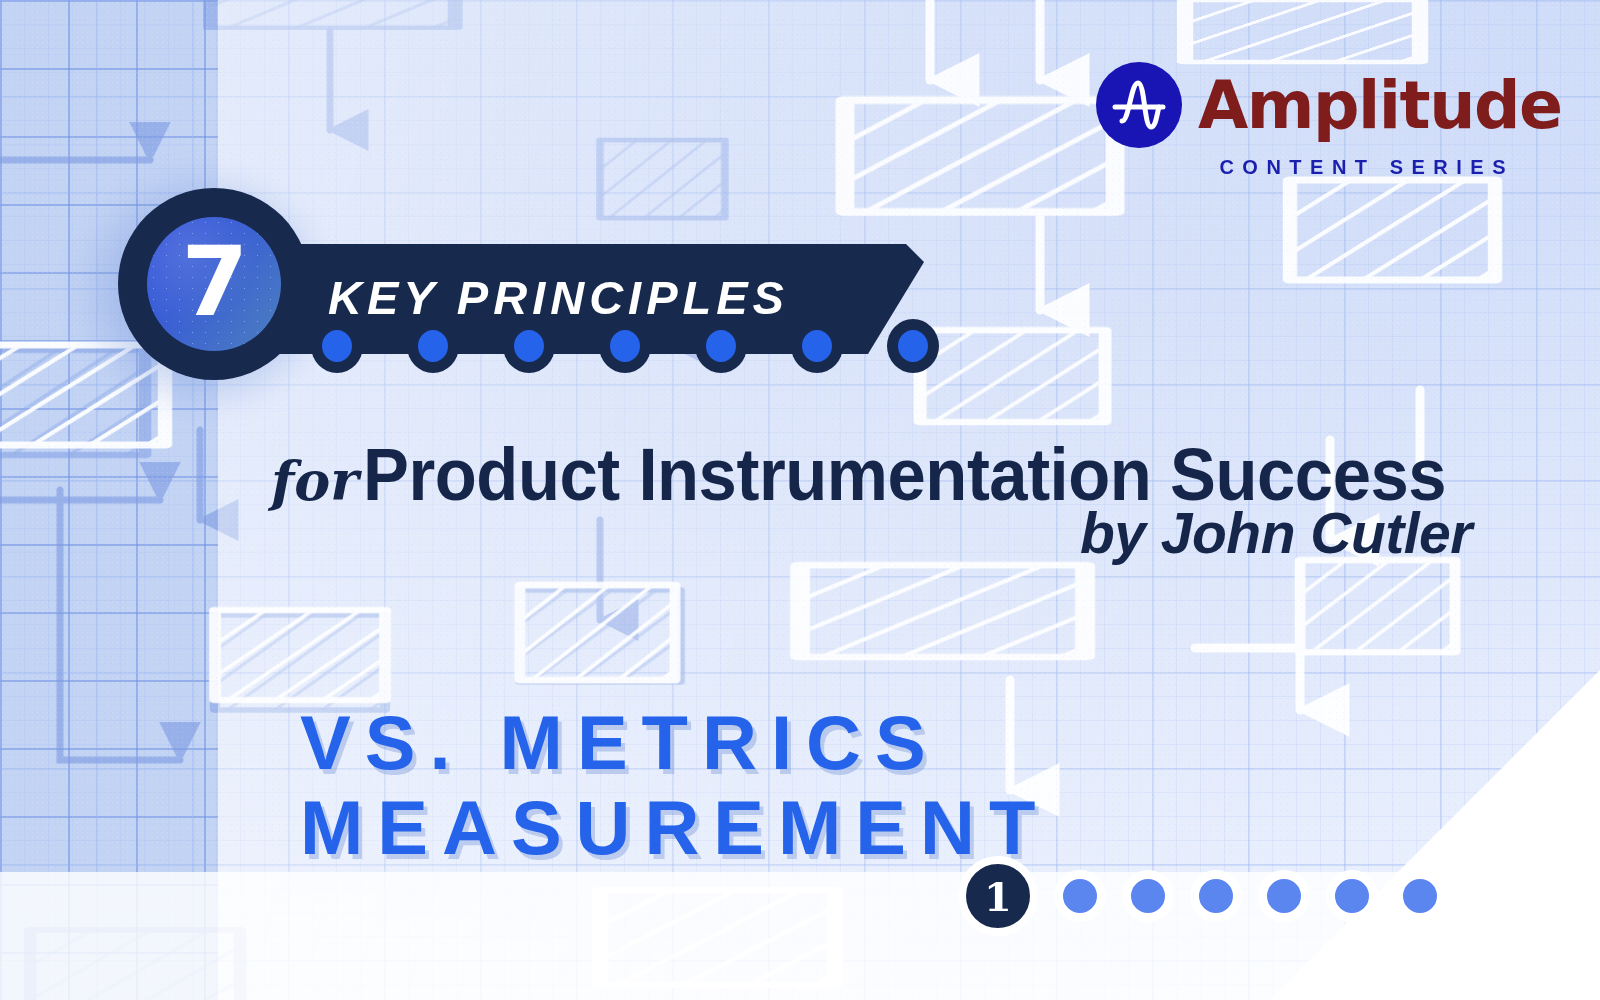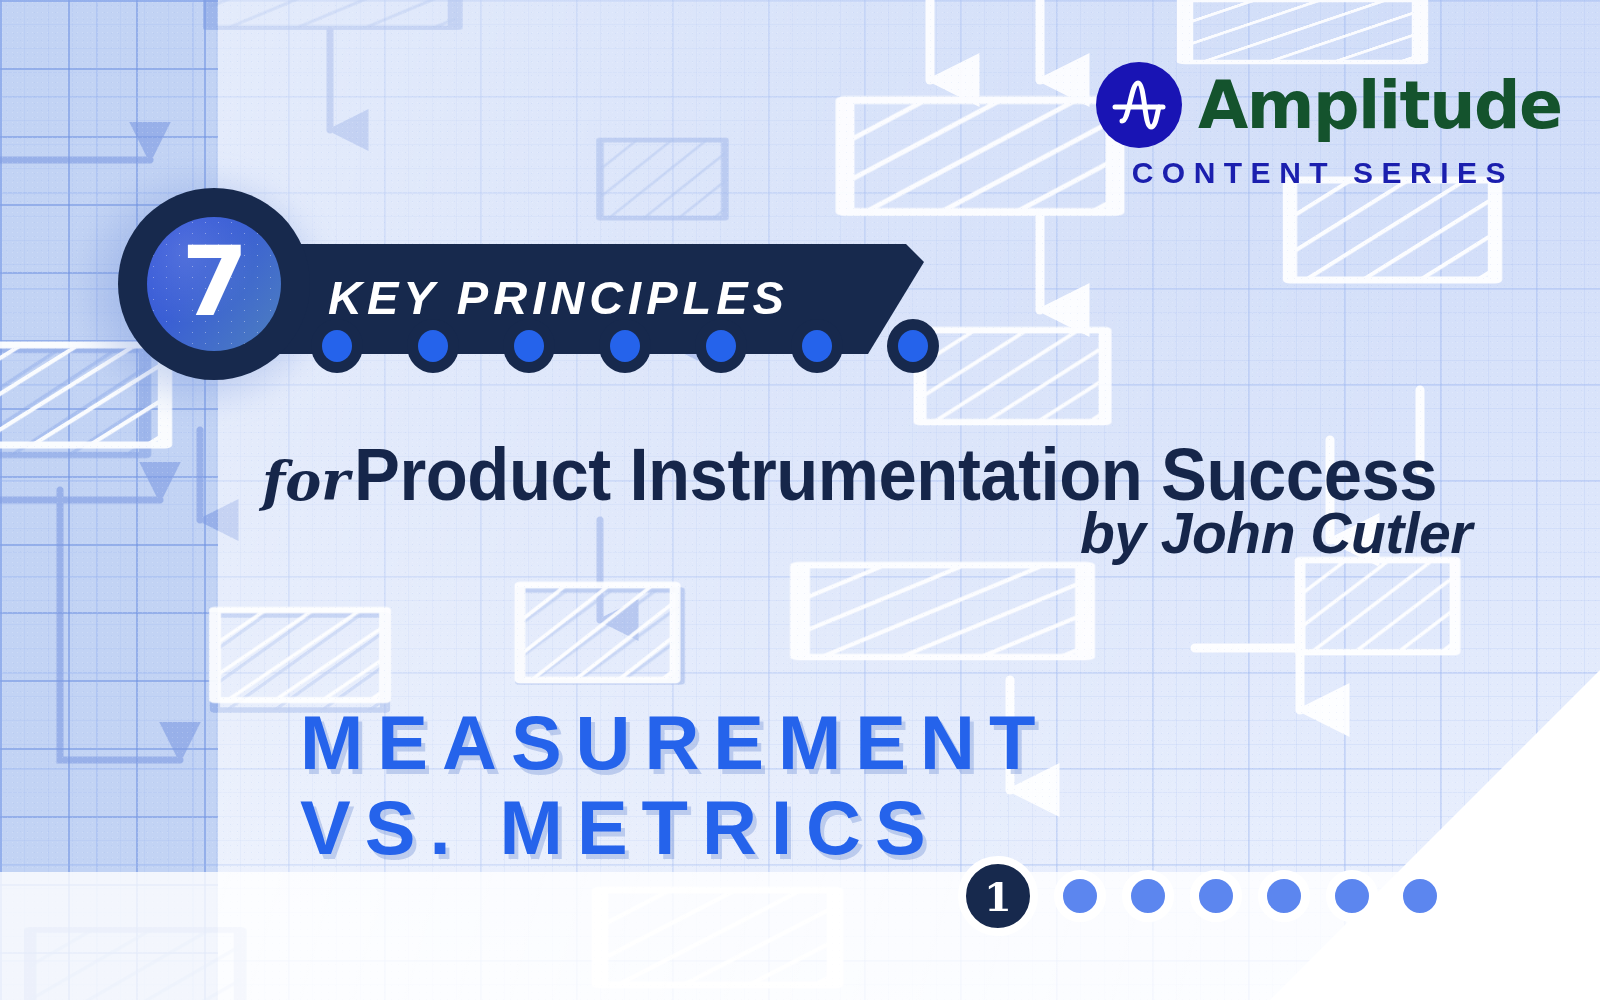--- a/index.html
+++ b/index.html
@@ -114,31 +114,31 @@
 
   
   .logo{position:absolute;left:1096px;top:62px;width:420px;}
   .logo-row{display:flex;align-items:center;gap:16px;}
   .logo-mark{
     width:86px;height:86px;border-radius:50%;background:#1914b4;
     display:flex;align-items:center;justify-content:center;flex:none;
   }
   .logo-word{
     font-family:"DejaVu Sans",sans-serif;font-weight:700;font-size:65px;
-    color:#14532d;letter-spacing:-1.5px;line-height:1;
+    color:#7f1d1d;letter-spacing:-1.5px;line-height:1;
   }
   .logo-sub{
     text-align:right;margin-top:8px;padding-right:2px;
-    font-family:"Liberation Sans",sans-serif;font-weight:700;font-size:30px;
+    font-family:"Liberation Sans",sans-serif;font-weight:700;font-size:20px;
     letter-spacing:8.5px;color:#1b1fae;
   }
 
   
   .title-line{
-    position:absolute;left:262px;top:432px;width:1230px;
+    position:absolute;left:271px;top:432px;width:1230px;
     text-align:left;white-space:nowrap;
   }
   .title-for{
     font-family:"DejaVu Serif",serif;font-style:italic;font-weight:700;
     font-size:54px;color:#16264a;
   }
   .title-main{
     font-family:"Liberation Sans Narrow","Liberation Sans",sans-serif;
     font-weight:700;font-size:74px;color:#16264a;letter-spacing:-.5px;
     transform:scaleX(.93);display:inline-block;transform-origin:left center;
@@ -289,22 +289,22 @@
   </div>
 
   <div class="title-line">
     <span class="title-for">for</span>
     <span class="title-main">Product Instrumentation Success</span>
   </div>
 
   <div class="byline">by John Cutler</div>
 
   <div class="headline">
+    <div>VS. METRICS</div>
     <div>MEASUREMENT</div>
-    <div>VS. METRICS</div>
   </div>
 
   <div class="pager">
     <div class="pager-active">1</div>
     <div class="pager-dot"></div>
     <div class="pager-dot"></div>
     <div class="pager-dot"></div>
     <div class="pager-dot"></div>
     <div class="pager-dot"></div>
     <div class="pager-dot"></div>

